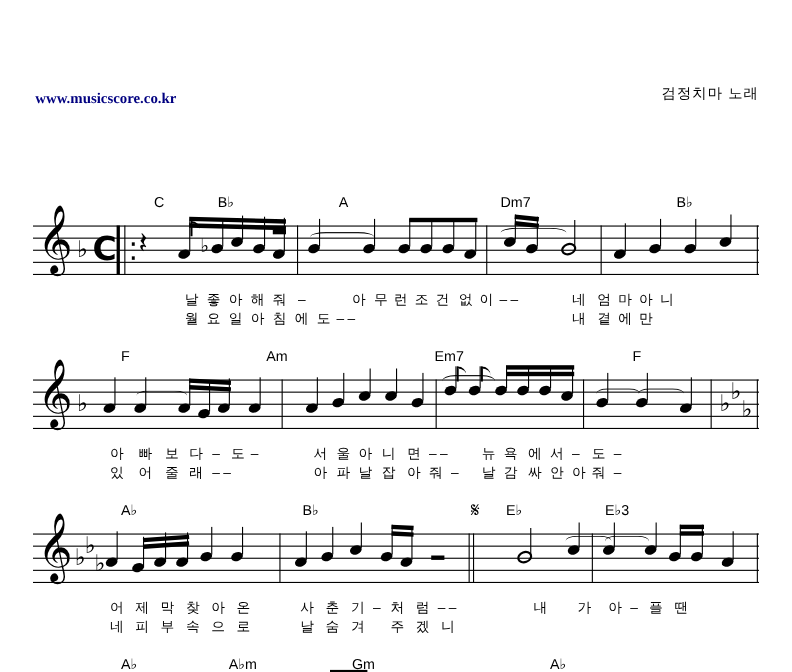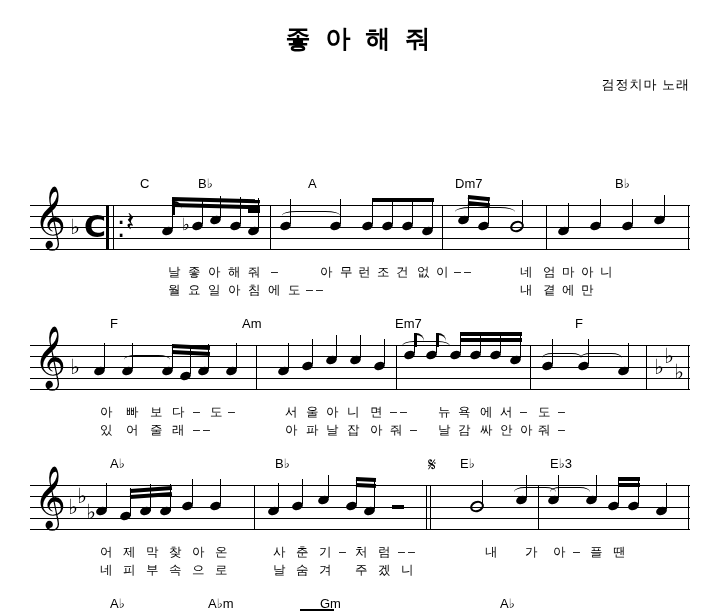--- a/index.html
+++ b/index.html
@@ -213,21 +213,21 @@
     font-size: 12.5px;
     line-height: 14px;
     white-space: nowrap;
   }
 </style>
 </head>
 <body>
 
 <div class="sheet">
 
-  <div class="title">좋 아 해 줘</div>
+  <div class="site-url">www.musicscore.co.kr</div>
   <div class="credit">검정치마 노래</div>
 
   <div class="system" style="top:205px;">
     <div class="staff">
       <div class="line"></div>
         <div class="line"></div>
         <div class="line"></div>
         <div class="line"></div>
         <div class="line"></div>
     </div>

